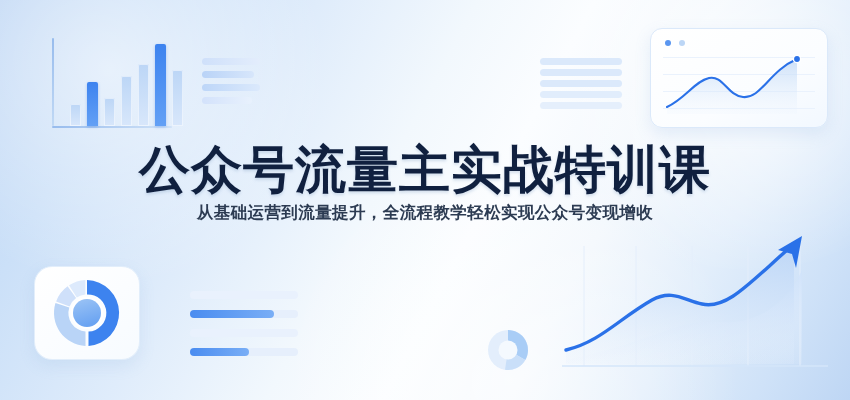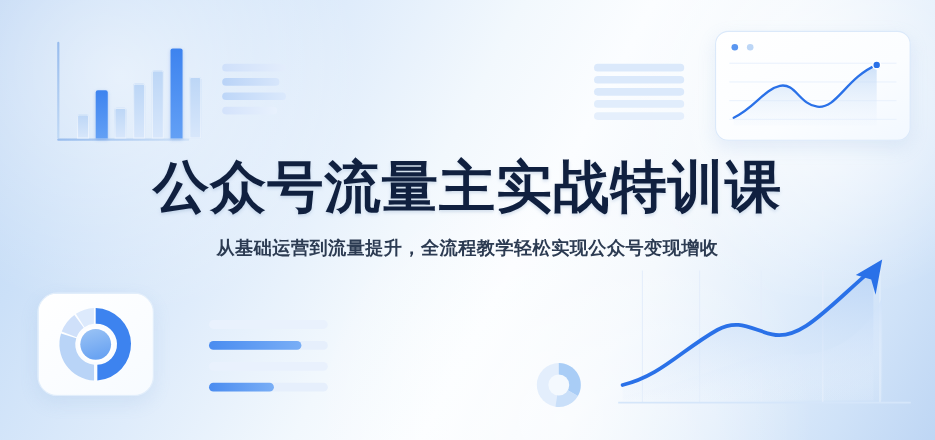--- a/index.html
+++ b/index.html
@@ -54,21 +54,21 @@
   .main-title {
     font-size: 51px;
     line-height: 1.08;
     font-weight: bold;
     color: #10203f;
     letter-spacing: 1px;
     text-shadow: 0 2px 3px rgba(120,150,190,0.28);
     margin: 0;
   }
   .sub-title {
-    margin: 18px 0 0 0;
+    margin: 5px 0 0 0;
     font-size: 16.5px;
     font-weight: bold;
     color: #2c3b52;
     letter-spacing: 0.4px;
   }
 
   
   .deco { position: absolute; }
 
   

